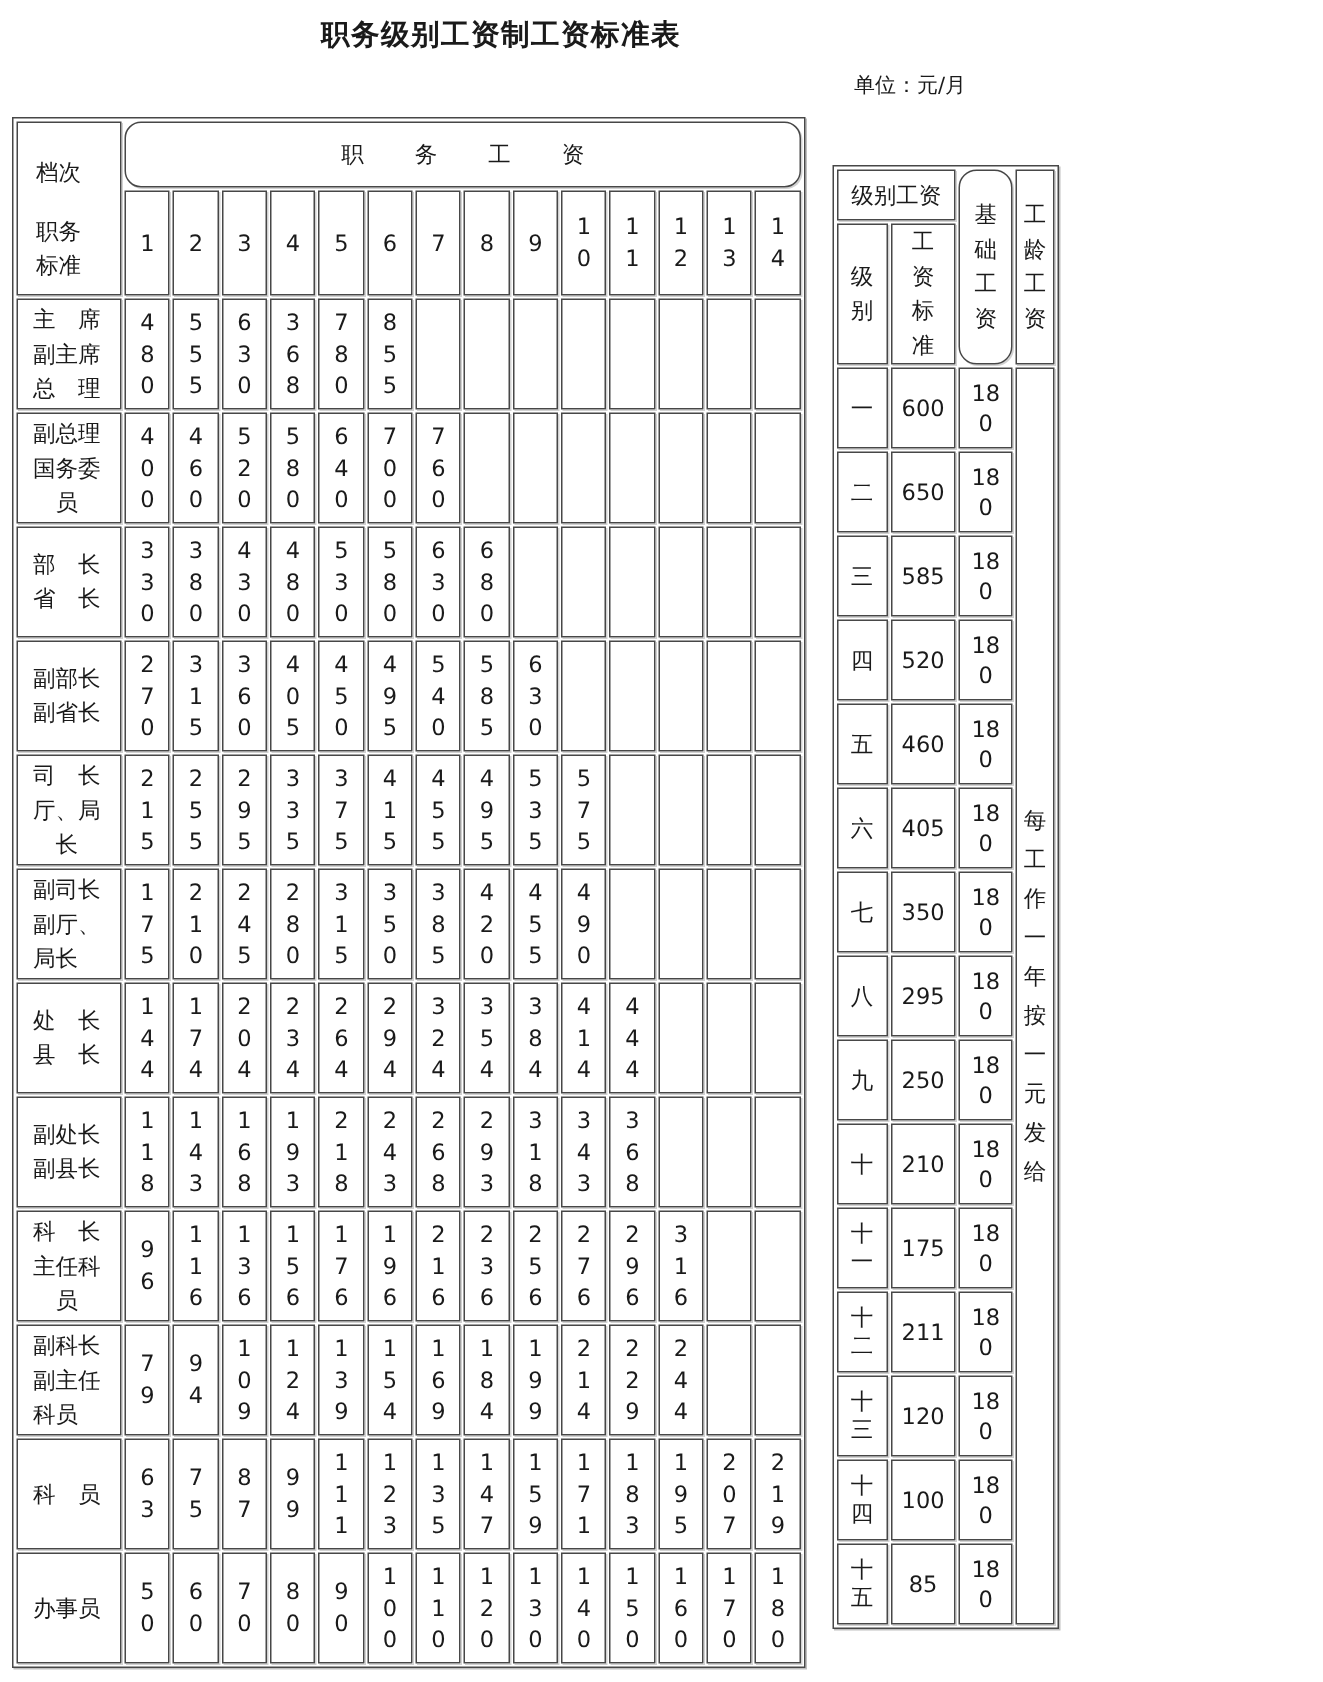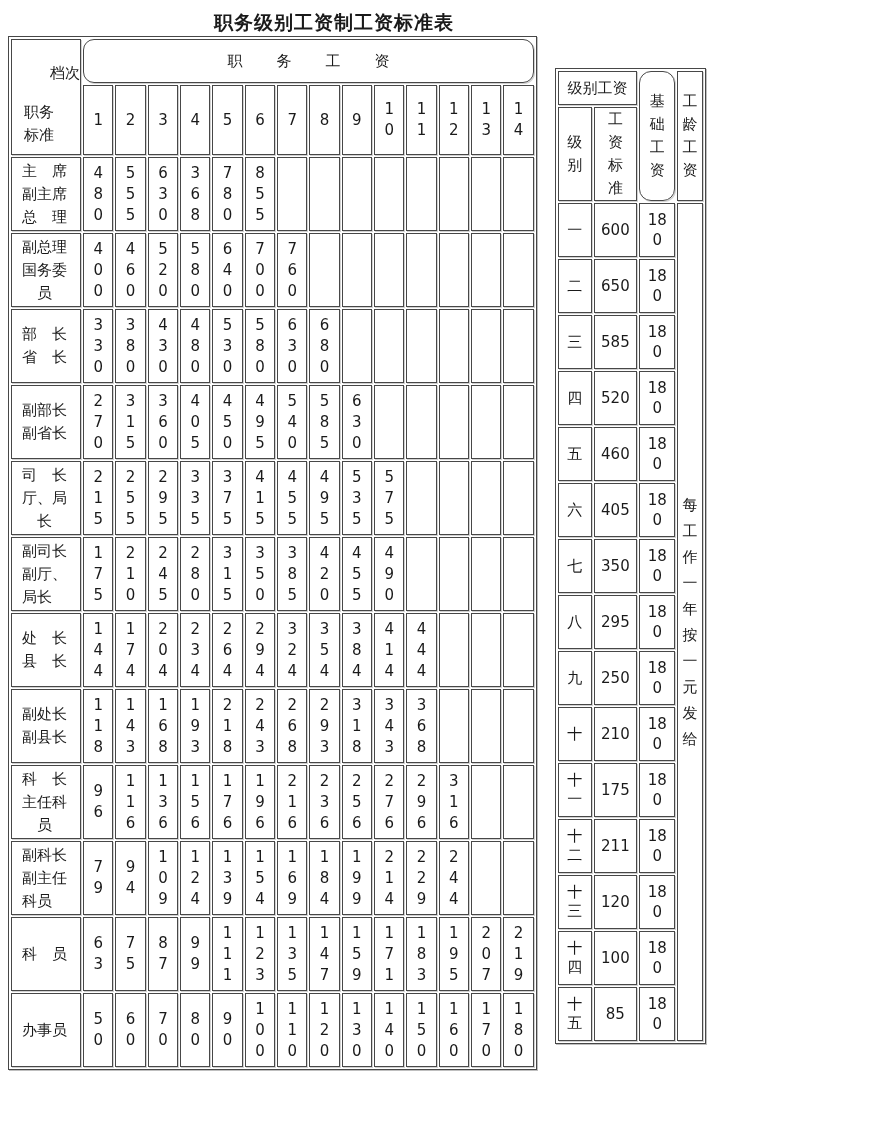--- a/index.html
+++ b/index.html
@@ -52,21 +52,21 @@
     padding-left: 10px;
     white-space: pre-line;
     line-height: 23px;
   }
   table.main td.corner {
     width: 72px;
     text-align: left;
     padding-left: 12px;
     vertical-align: top;
   }
-  .c-top { margin: 24px 0 18px 0; text-align: right; }
+  .c-top { margin: 24px 0 18px 0; }
   .c-bot { white-space: pre-line; line-height: 23px; }
   table.main td.group { height: 42px; border-radius: 11px; }
   .spread { letter-spacing: 34px; margin-right: -34px; }
   table.main td.numh { width: 37px; height: 68px; }
   table.main td.num  { width: 37px; height: 72px; }
   .stack {
     display: inline-block;
     width: 13px;
     word-break: break-all;
     line-height: 21px;
@@ -108,20 +108,21 @@
     word-break: break-all;
     line-height: 26px;
   }
 </style>
 </head>
 <body>
 
 <div class="page">
 
   <div class="title">职务级别工资制工资标准表</div>
+  <div class="unit">单位：元/月</div>
 
   <div class="tables">
 
     <table class="main">
       <tbody id="main-body">
         <tr>
           <td class="corner" rowspan="2">
             <div class="c-top">档次</div>
             <div class="c-bot">职务
 标准</div>

